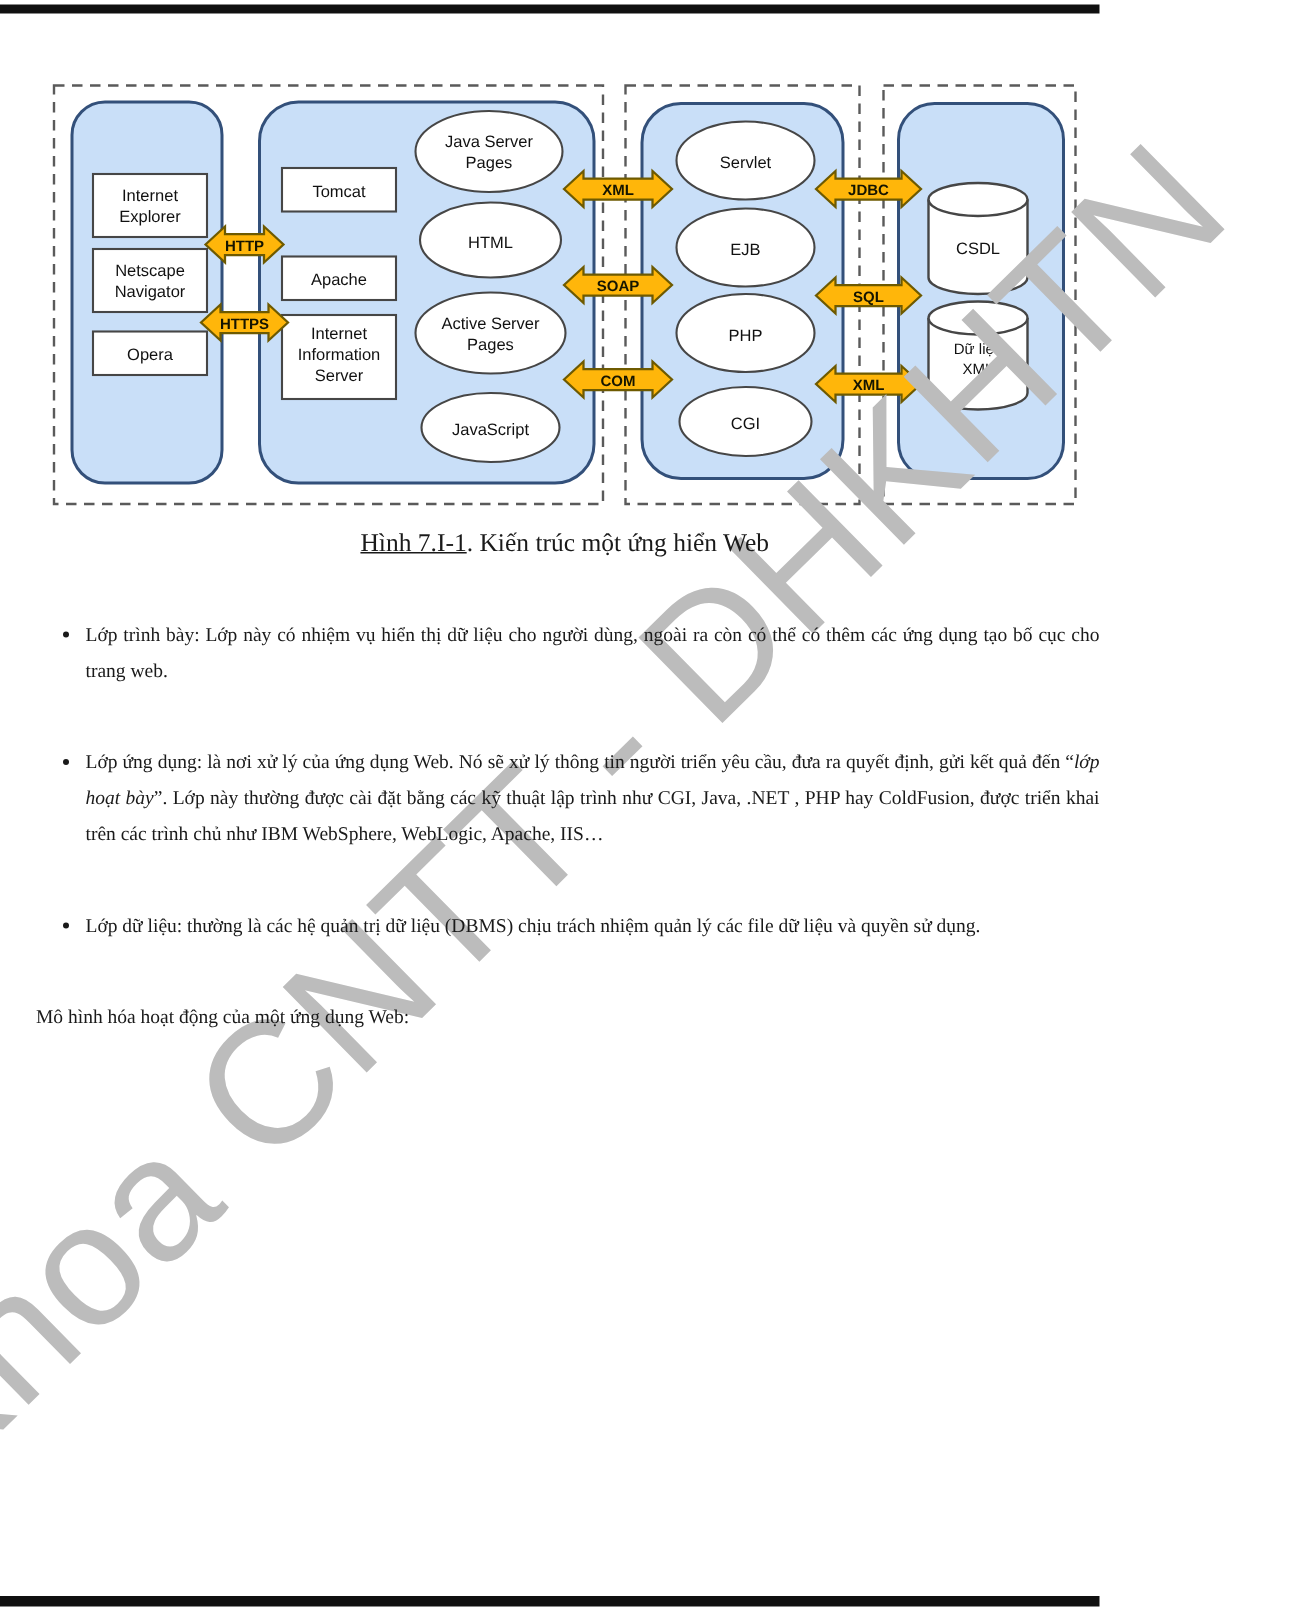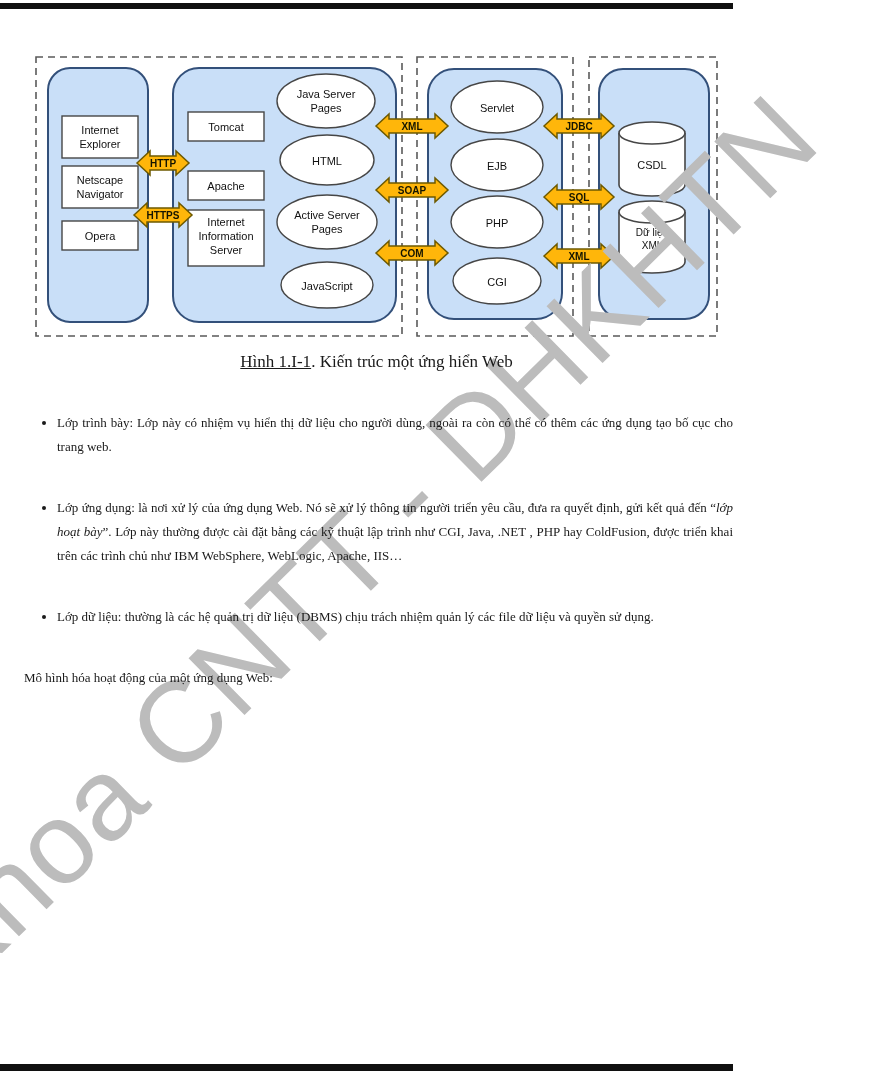--- a/index.html
+++ b/index.html
@@ -164,21 +164,21 @@
     <polygon points="544,197 557,185 557,190 601,190 601,185 614,197 601,209 601,204 557,204 557,209" fill="#ffb60a" stroke="#6e5a00" stroke-width="1.5"></polygon>
     <text class="arrow-label" x="579" y="201" text-anchor="middle">SQL</text>
   </g>
   <g>
     <polygon points="544,256 557,244 557,249 601,249 601,244 614,256 601,268 601,263 557,263 557,268" fill="#ffb60a" stroke="#6e5a00" stroke-width="1.5"></polygon>
     <text class="arrow-label" x="579" y="260" text-anchor="middle">XML</text>
   </g>
 </svg>
 
 <div class="caption">
-  <span class="cap-label">Hình 1.I-1</span><span>. Kiến trúc một ứng hiển Web</span>
+  <span class="cap-label">Hình 7.I-1</span><span>. Kiến trúc một ứng hiển Web</span>
 </div>
 
 <div class="content">
   <ul>
     <li>
       <span>Lớp trình bày: Lớp này có nhiệm vụ hiển thị dữ liệu cho người dùng, ngoài ra còn có thể có thêm các ứng dụng tạo bố cục cho trang web.</span>
     </li>
     <li>
       <span>Lớp ứng dụng: là nơi xử lý của ứng dụng Web. Nó sẽ xử lý thông tin người triển yêu cầu, đưa ra quyết định,  gửi kết quả đến “</span><span class="italic">lớp hoạt bày</span><span>”. Lớp này thường được cài đặt bằng các kỹ thuật lập trình như CGI, Java, .NET , PHP hay ColdFusion, được triển khai trên các trình chủ như IBM WebSphere, WebLogic, Apache, IIS…</span>
     </li>

